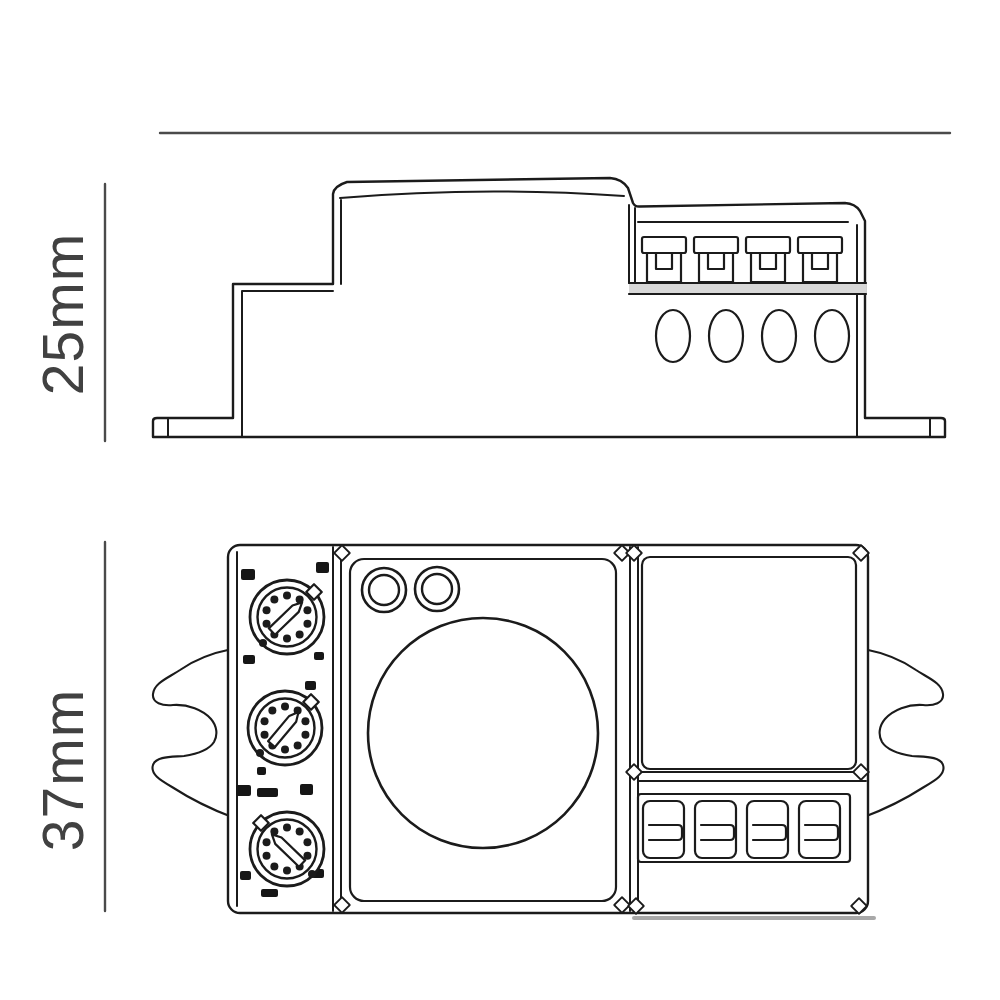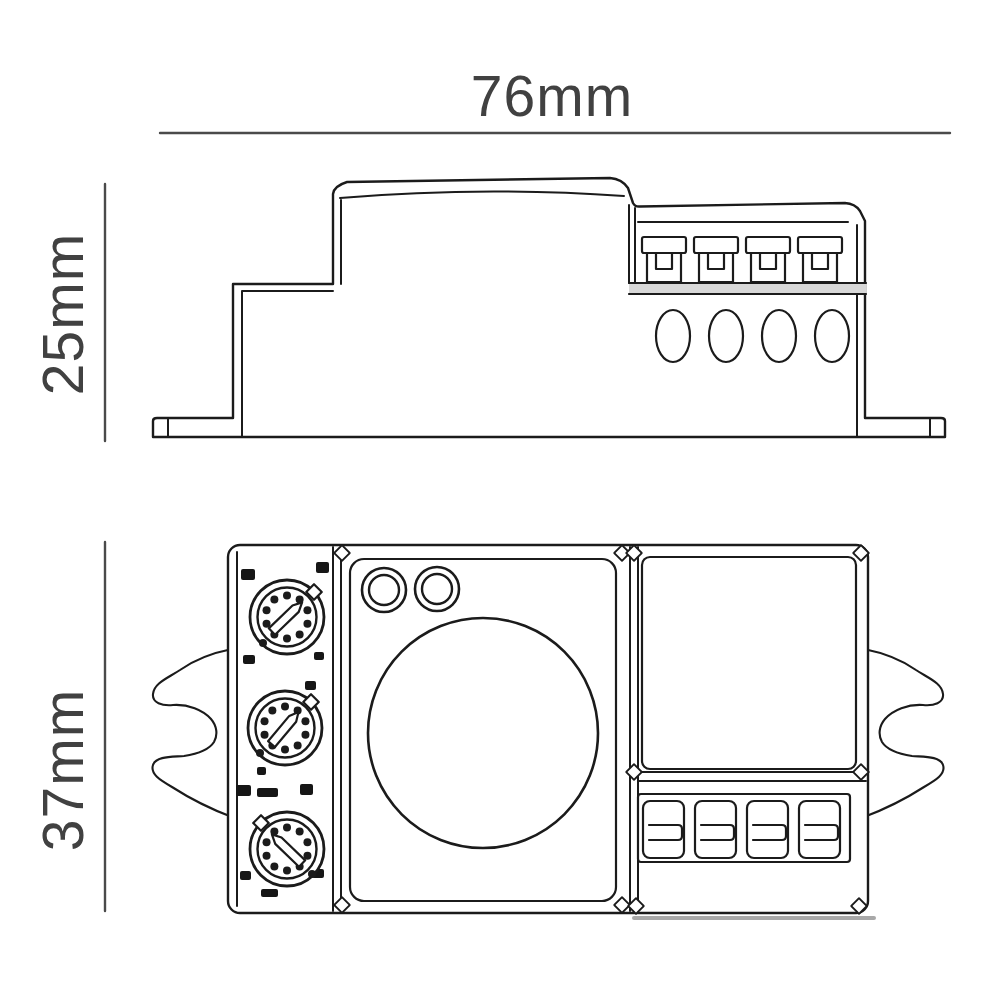--- a/index.html
+++ b/index.html
@@ -231,19 +231,18 @@
         <use href="#cornerDiamond" x="861" y="553"></use>
         <use href="#cornerDiamond" x="634" y="772"></use>
         <use href="#cornerDiamond" x="861" y="772"></use>
         <use href="#cornerDiamond" x="636" y="906"></use>
         <use href="#cornerDiamond" x="859" y="906"></use>
       </g>
 
     </g>
   </svg>
 
-  <div class="dim-label horizontal" style="left:552px; top:96px;">76mm</div>
 
   <div class="dim-label vertical" style="left:63px; top:314px;">25mm</div>
 
   <div class="dim-label vertical" style="left:63px; top:770px;">37mm</div>
 
 </div>
 
 </body></html>

